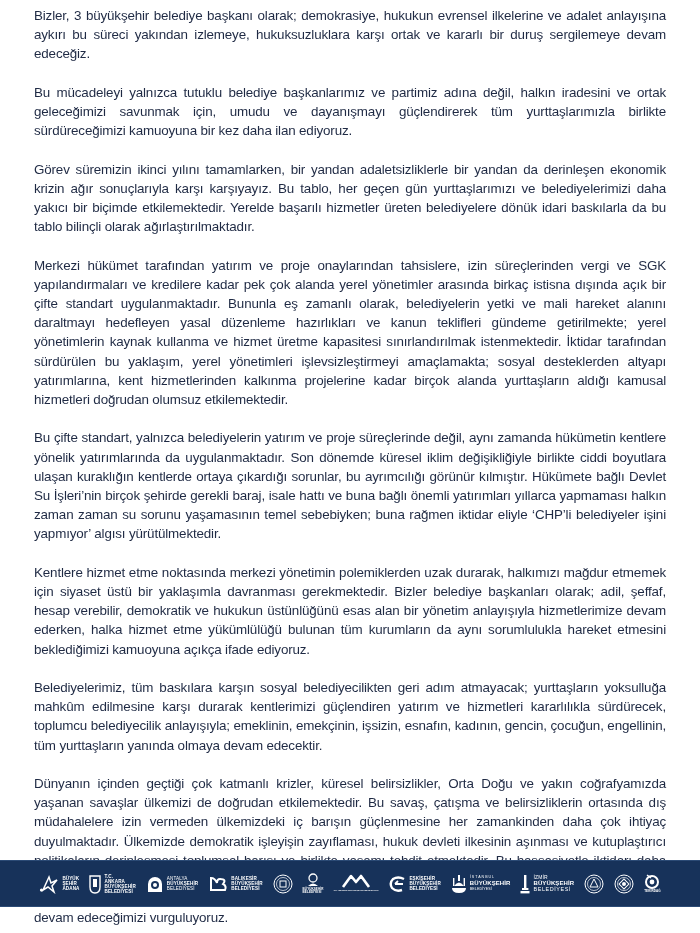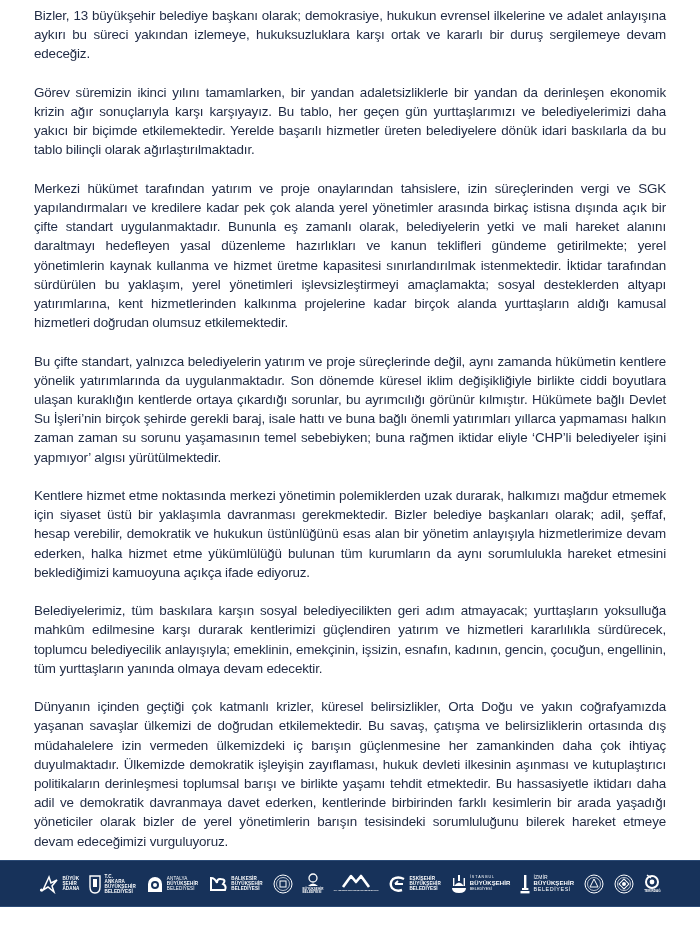--- a/index.html
+++ b/index.html
@@ -24,21 +24,22 @@
     font-weight: bold; color: #ffffff; white-space: pre-line; letter-spacing: 0.1px;
   }
   .logo .txt.big { font-size: 6px; line-height: 6.4px; }
   .logo .txt.small { font-size: 3px; line-height: 3.4px; }
   .logo.col { flex-direction: column; gap: 1px; }
 </style>
 </head>
 <body>
 
 <div class="doc">
-  <p>Bizler, 13 büyükşehir belediye başkanı olarak; demokrasiye, hukukun evrensel ilkelerine ve adalet anlayışına aykırı bu süreci yakından izlemeye, hukuksuzluklara karşı ortak ve kararlı bir duruş sergilemeye devam edeceğiz.</p>
+  <p>Bizler, 3 büyükşehir belediye başkanı olarak; demokrasiye, hukukun evrensel ilkelerine ve adalet anlayışına aykırı bu süreci yakından izlemeye, hukuksuzluklara karşı ortak ve kararlı bir duruş sergilemeye devam edeceğiz.</p>
+  <p>Bu mücadeleyi yalnızca tutuklu belediye başkanlarımız ve partimiz adına değil, halkın iradesini ve ortak geleceğimizi savunmak için, umudu ve dayanışmayı güçlendirerek tüm yurttaşlarımızla birlikte sürdüreceğimizi kamuoyuna bir kez daha ilan ediyoruz.</p>
   <p>Görev süremizin ikinci yılını tamamlarken, bir yandan adaletsizliklerle bir yandan da derinleşen ekonomik krizin ağır sonuçlarıyla karşı karşıyayız. Bu tablo, her geçen gün yurttaşlarımızı ve belediyelerimizi daha yakıcı bir biçimde etkilemektedir. Yerelde başarılı hizmetler üreten belediyelere dönük idari baskılarla da bu tablo bilinçli olarak ağırlaştırılmaktadır.</p>
   <p>Merkezi hükümet tarafından yatırım ve proje onaylarından tahsislere, izin süreçlerinden vergi ve SGK yapılandırmaları ve kredilere kadar pek çok alanda yerel yönetimler arasında birkaç istisna dışında açık bir çifte standart uygulanmaktadır. Bununla eş zamanlı olarak, belediyelerin yetki ve mali hareket alanını daraltmayı hedefleyen yasal düzenleme hazırlıkları ve kanun teklifleri gündeme getirilmekte; yerel yönetimlerin kaynak kullanma ve hizmet üretme kapasitesi sınırlandırılmak istenmektedir. İktidar tarafından sürdürülen bu yaklaşım, yerel yönetimleri işlevsizleştirmeyi amaçlamakta; sosyal desteklerden altyapı yatırımlarına, kent hizmetlerinden kalkınma projelerine kadar birçok alanda yurttaşların aldığı kamusal hizmetleri doğrudan olumsuz etkilemektedir.</p>
   <p>Bu çifte standart, yalnızca belediyelerin yatırım ve proje süreçlerinde değil, aynı zamanda hükümetin kentlere yönelik yatırımlarında da uygulanmaktadır. Son dönemde küresel iklim değişikliğiyle birlikte ciddi boyutlara ulaşan kuraklığın kentlerde ortaya çıkardığı sorunlar, bu ayrımcılığı görünür kılmıştır. Hükümete bağlı Devlet Su İşleri’nin birçok şehirde gerekli baraj, isale hattı ve buna bağlı önemli yatırımları yıllarca yapmaması halkın zaman zaman su sorunu yaşamasının temel sebebiyken; buna rağmen iktidar eliyle ‘CHP’li belediyeler işini yapmıyor’ algısı yürütülmektedir.</p>
   <p>Kentlere hizmet etme noktasında merkezi yönetimin polemiklerden uzak durarak, halkımızı mağdur etmemek için siyaset üstü bir yaklaşımla davranması gerekmektedir. Bizler belediye başkanları olarak; adil, şeffaf, hesap verebilir, demokratik ve hukukun üstünlüğünü esas alan bir yönetim anlayışıyla hizmetlerimize devam ederken, halka hizmet etme yükümlülüğü bulunan tüm kurumların da aynı sorumlulukla hareket etmesini beklediğimizi kamuoyuna açıkça ifade ediyoruz.</p>
   <p>Belediyelerimiz, tüm baskılara karşın sosyal belediyecilikten geri adım atmayacak; yurttaşların yoksulluğa mahkûm edilmesine karşı durarak kentlerimizi güçlendiren yatırım ve hizmetleri kararlılıkla sürdürecek, toplumcu belediyecilik anlayışıyla; emeklinin, emekçinin, işsizin, esnafın, kadının, gencin, çocuğun, engellinin, tüm yurttaşların yanında olmaya devam edecektir.</p>
   <p>Dünyanın içinden geçtiği çok katmanlı krizler, küresel belirsizlikler, Orta Doğu ve yakın coğrafyamızda yaşanan savaşlar ülkemizi de doğrudan etkilemektedir. Bu savaş, çatışma ve belirsizliklerin ortasında dış müdahalelere izin vermeden ülkemizdeki iç barışın güçlenmesine her zamankinden daha çok ihtiyaç duyulmaktadır. Ülkemizde demokratik işleyişin zayıflaması, hukuk devleti ilkesinin aşınması ve kutuplaştırıcı politikaların derinleşmesi toplumsal barışı ve birlikte yaşamı tehdit etmektedir. Bu hassasiyetle iktidarı daha adil ve demokratik davranmaya davet ederken, kentlerinde birbirinden farklı kesimlerin bir arada yaşadığı yöneticiler olarak bizler de yerel yönetimlerin barışın tesisindeki sorumluluğunu bilerek hareket etmeye devam edeceğimizi vurguluyoruz.</p>
 </div>
 
 <div class="band">
 

